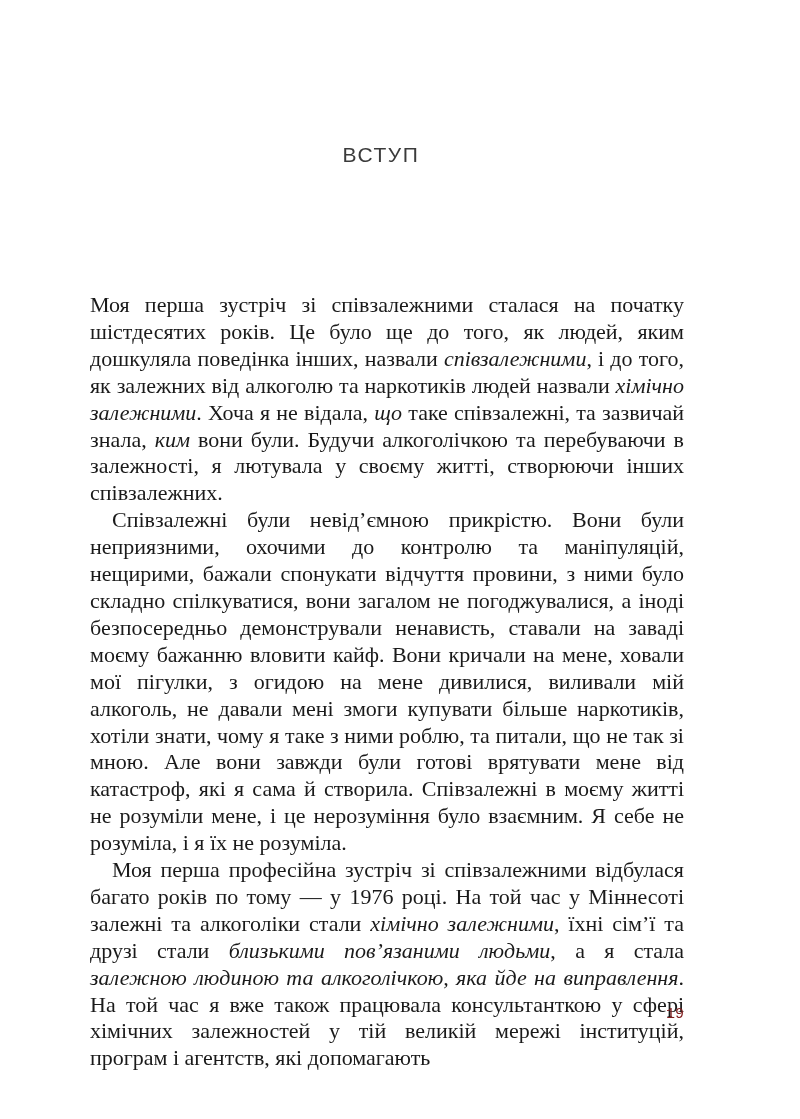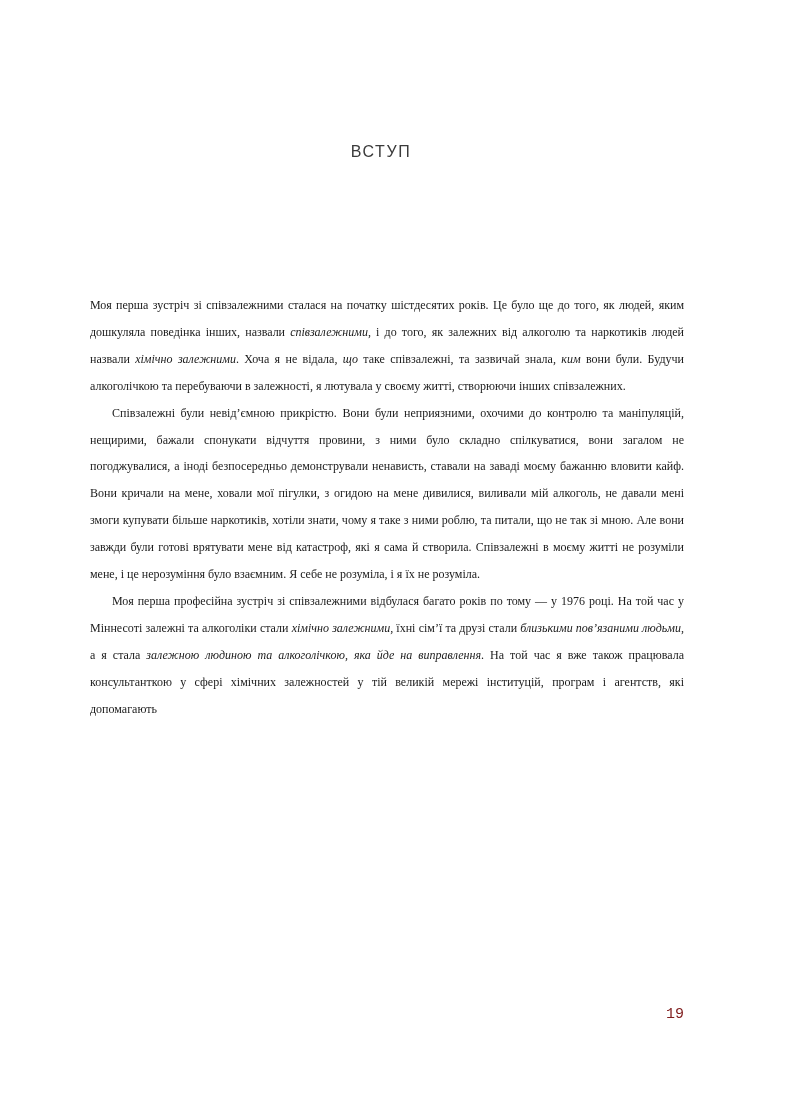--- a/index.html
+++ b/index.html
@@ -18,38 +18,38 @@
     box-sizing: border-box;
   }
 
   .chapter-title {
     position: absolute;
     top: 143px;
     left: 0;
     width: 762px;
     text-align: center;
     font-family: "Liberation Sans", sans-serif;
-    font-size: 16px;
+    font-size: 21px;
     font-weight: 400;
     letter-spacing: 1.6px;
     color: #3b3b3b;
     margin: 0;
   }
 
   .body-column {
     position: absolute;
     top: 292px;
     left: 90px;
     width: 594px;
   }
 
   .body-par {
     margin: 0;
     font-family: "Liberation Serif", "DejaVu Serif", serif;
-    font-size: 12px;
+    font-size: 22px;
     line-height: 26.9px;
     color: #1a1a1a;
     text-align: justify;
     text-justify: inter-word;
     hyphens: manual;
     -webkit-hyphens: manual;
   }
 
   .body-par + .body-par {
     text-indent: 22px;

